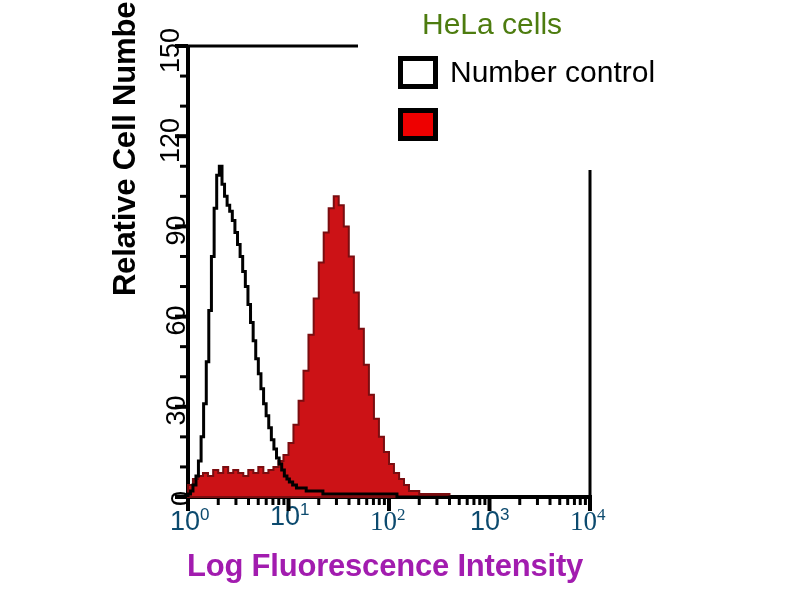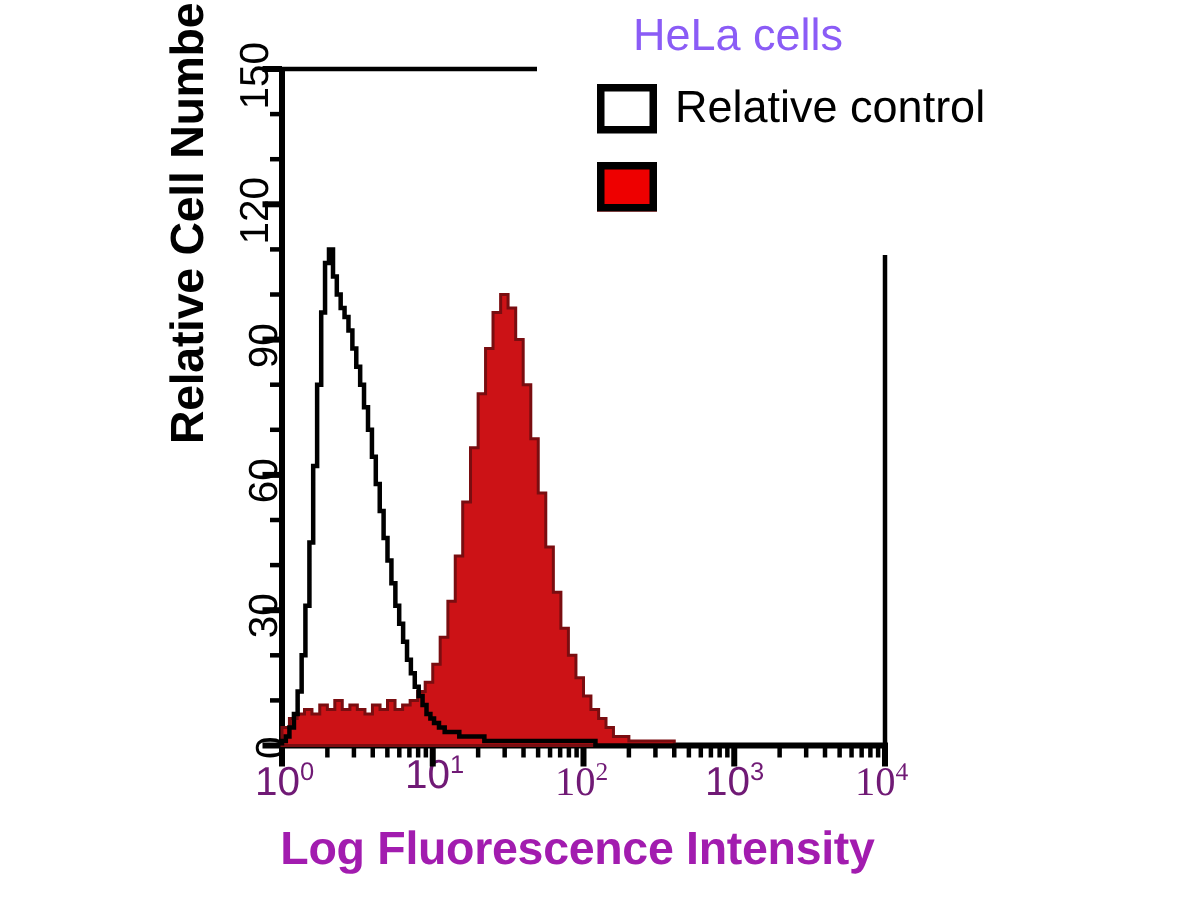--- a/index.html
+++ b/index.html
@@ -55,38 +55,38 @@
     transform-origin: center center;
     white-space: nowrap;
     text-align: center;
     width: 70px;
   }
 
   
   .xtick-label {
     position: absolute;
     font-size: 27px;
-    color: #701a75;
+    color: #0c4a6e;
     white-space: nowrap;
   }
   .xtick-label sup {
     font-size: 17px;
     vertical-align: super;
   }
 
   
   #legend {
     position: absolute;
     left: 398px;
     top: 2px;
     width: 395px;
   }
   .legend-title {
     font-size: 30px;
-    color: #8b5cf6;
+    color: #4d7c0f;
     margin-left: 24px;
     line-height: 44px;
     white-space: nowrap;
   }
   .legend-row {
     display: flex;
     align-items: center;
     height: 52px;
   }
   .legend-swatch {
@@ -118,21 +118,21 @@
 
   <div id="ylabel">Relative Cell Number</div>
 
   <div id="xlabel">Log Fluorescence Intensity</div>
 
   <div id="legend">
     <div class="legend-title">HeLa cells</div>
 
     <div class="legend-row">
       <div class="legend-swatch open"></div>
-      <div class="legend-text">Relative control</div>
+      <div class="legend-text">Number control</div>
     </div>
 
     <div class="legend-row">
       <div class="legend-swatch" id="swatch-red" style="background: rgb(238, 0, 0);"></div>
     </div>
   </div>
 
   <div class="ytick-label" style="left:135px; top:35px;">150</div>
   <div class="ytick-label" style="left:135px; top:125px;">120</div>
   <div class="ytick-label" style="left:141px; top:215px;">90</div>

